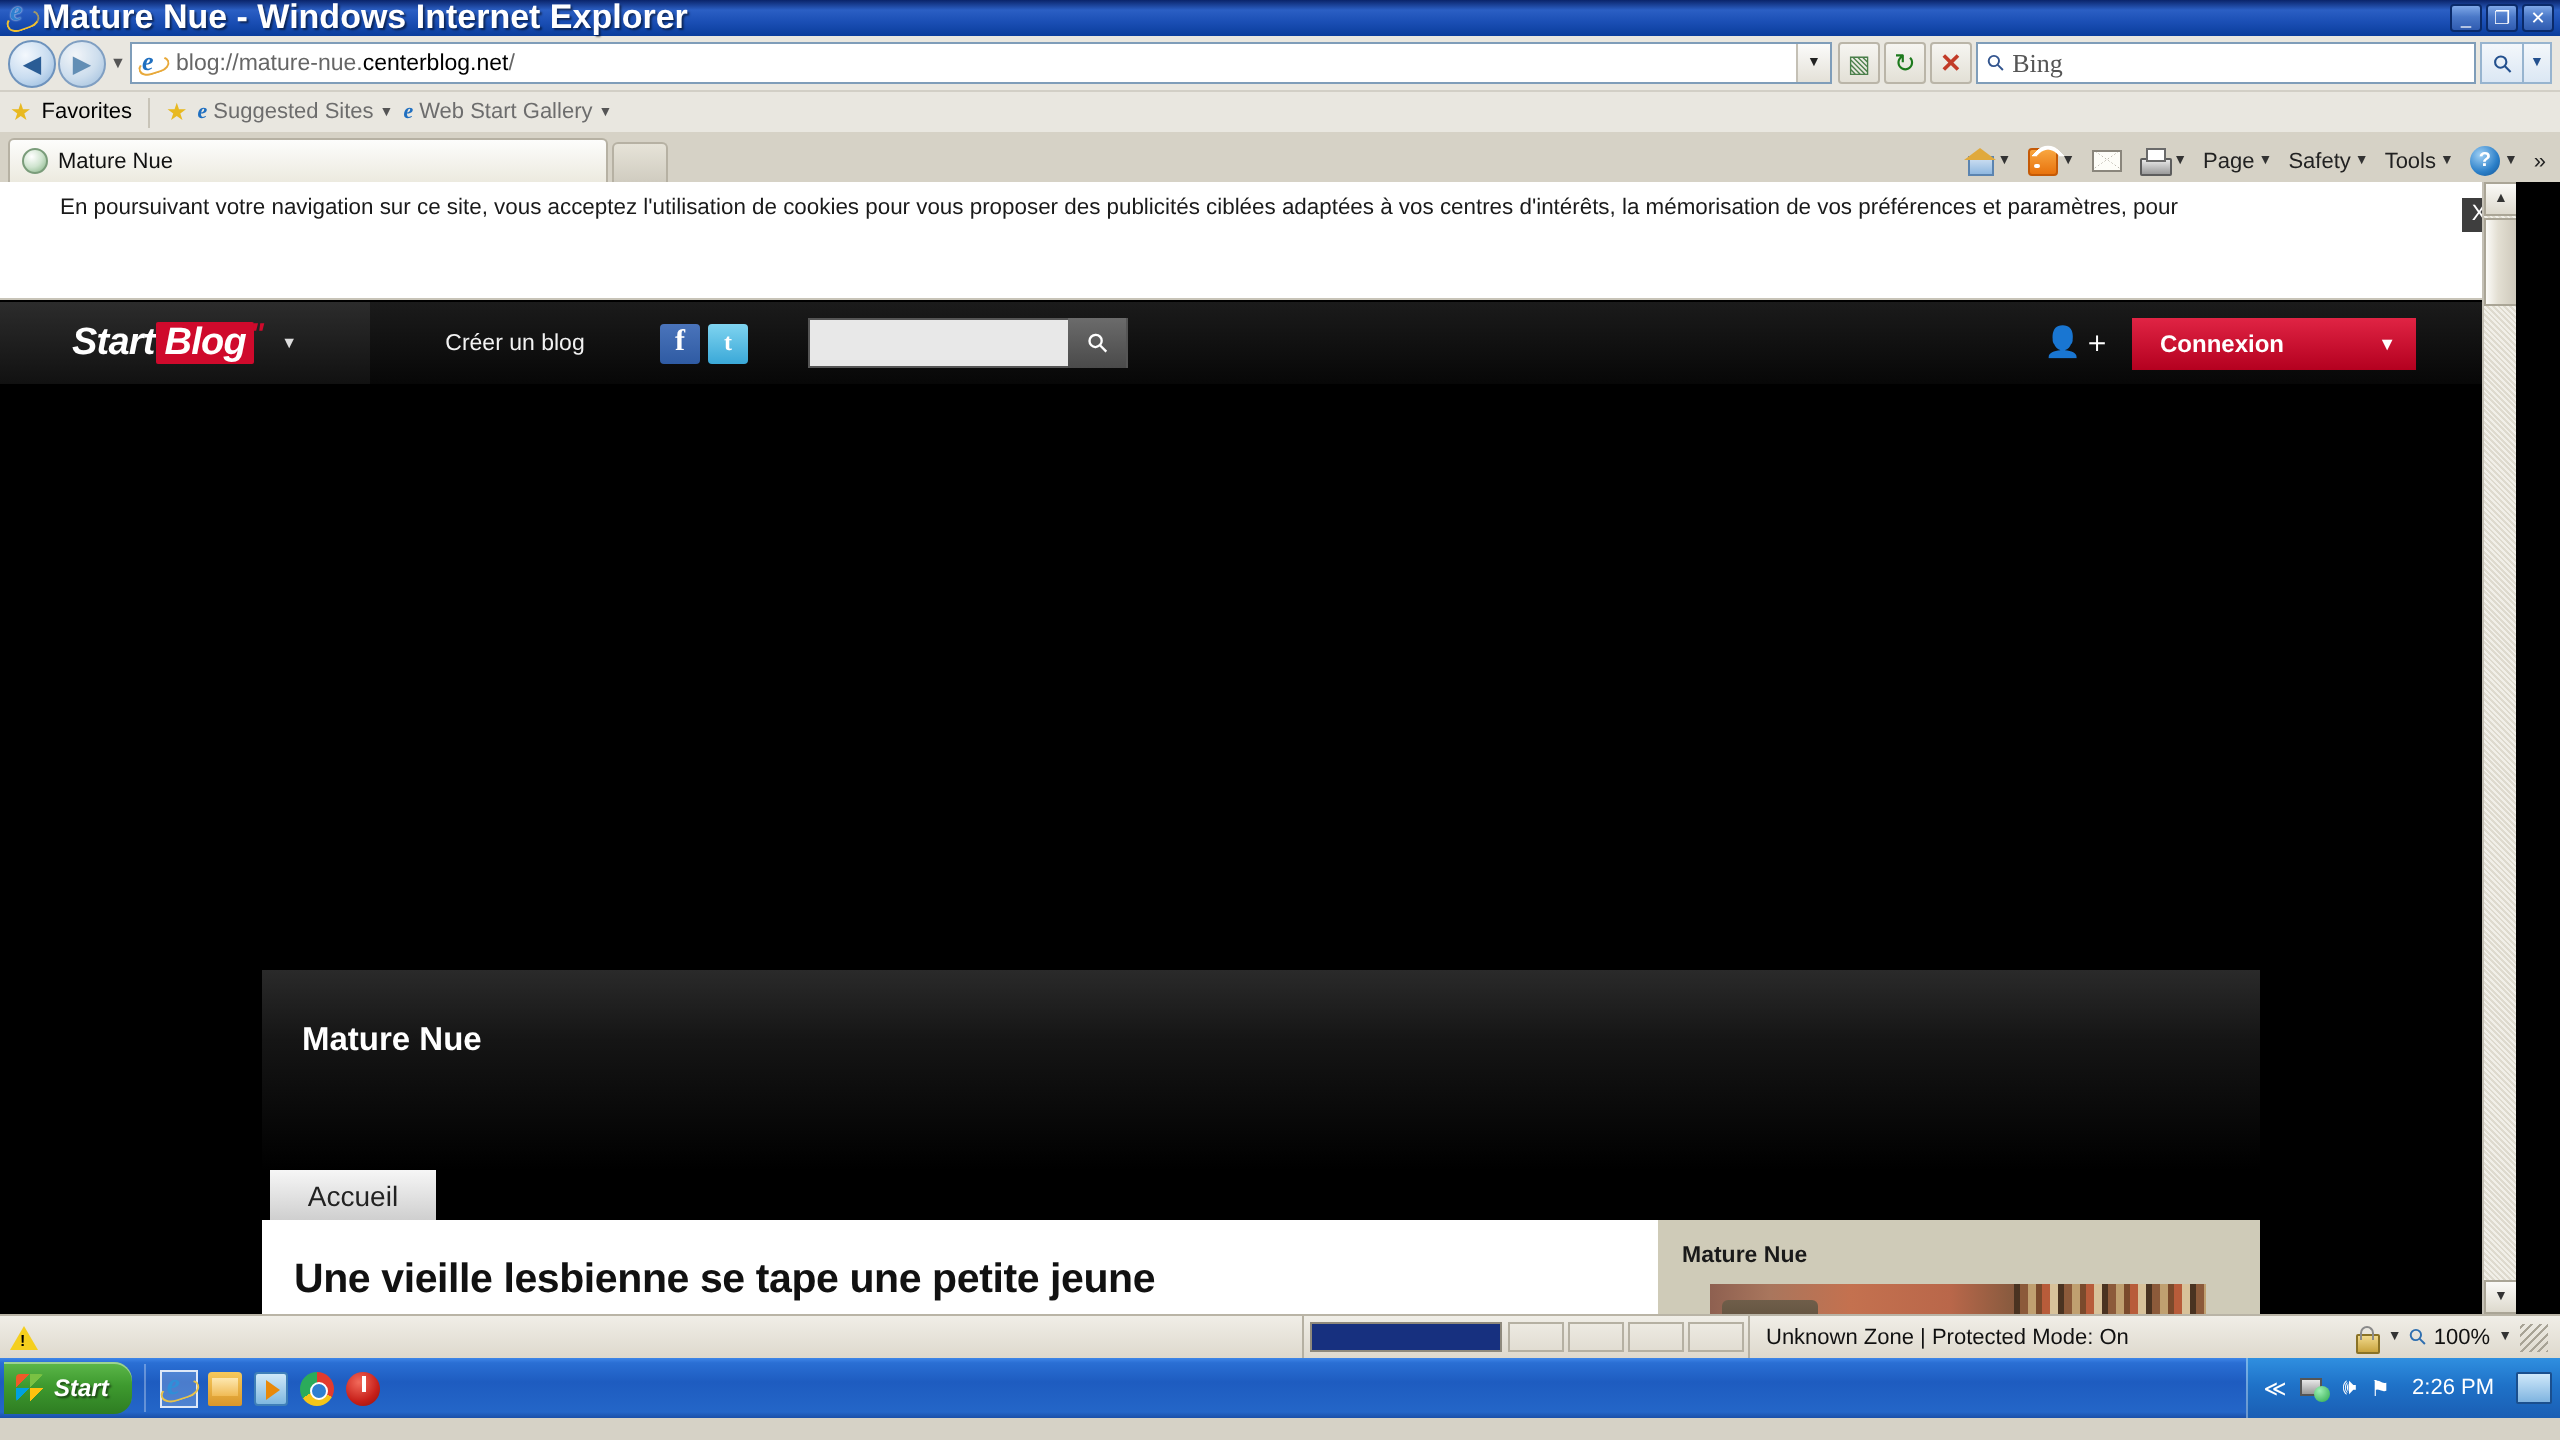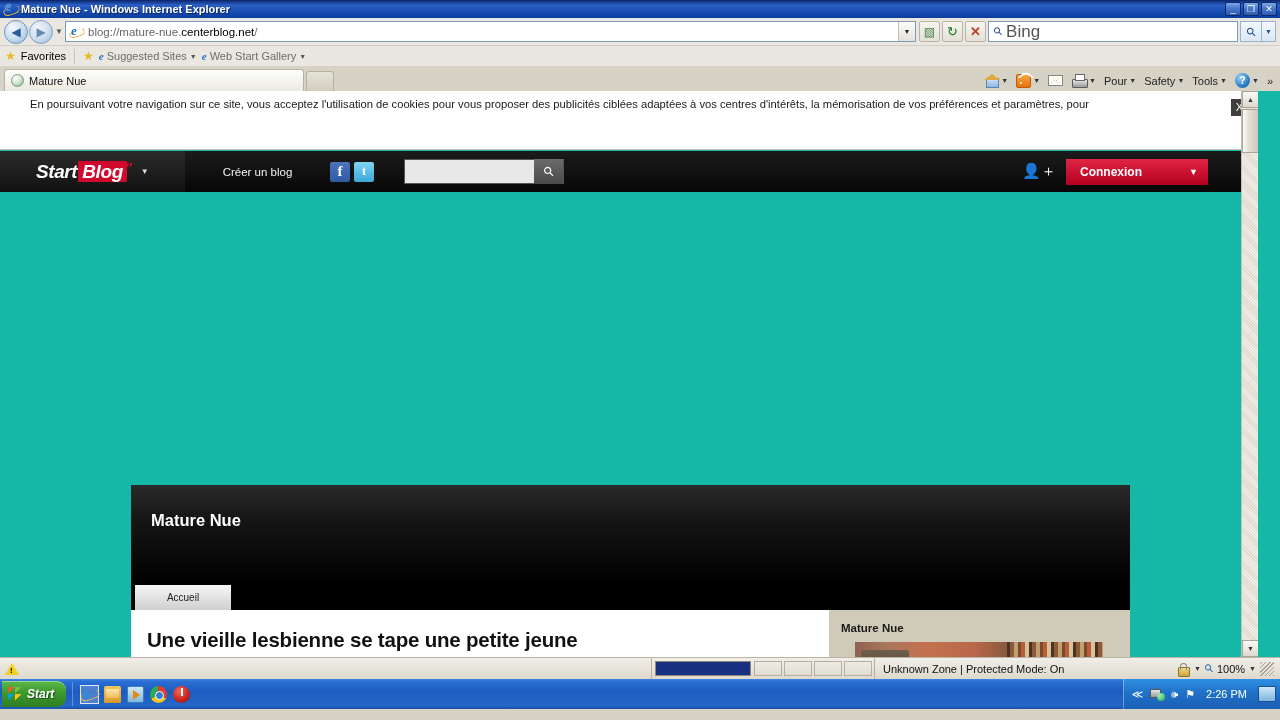--- a/index.html
+++ b/index.html
@@ -36,21 +36,21 @@
     content: "";
     position: absolute; left: -1px; top: 4px;
     width: 15px; height: 7px;
     border: 1.5px solid #f0c030;
     border-radius: 50%/70%;
     transform: rotate(-20deg);
     border-top-color: transparent;
     border-right-color: rgba(240,192,48,.6);
   }
   #title-text {
-    color: #fff; font-weight: bold; font-size: 11px;
+    color: #fff; font-weight: bold; font-size: 17px;
     white-space: nowrap;
     text-shadow: 1px 1px 1px rgba(0,0,0,.5);
   }
   #win-buttons { position: absolute; right: 3px; top: 2px; display: flex; gap: 2px; }
   #win-buttons .wb {
     width: 16px; height: 14px;
     background: linear-gradient(to bottom,#7fa8e8,#4a78c8 45%,#2f5bb0);
     border: 1px solid #0a2a6a;
     border-radius: 2px;
     color: #fff; font-size: 9px; line-height: 12px;
@@ -116,21 +116,21 @@
     font-size: 12px; cursor: pointer; position: relative;
   }
   .tbsq.compat { color:#4a7f4a; }
   .tbsq.refresh { color:#1d7a1d; font-size: 13px; }
   .tbsq.stop { color:#c23b28; font-weight: bold; font-size: 13px; }
   #searchbox {
     width: 250px; height: 21px; background: #fff; border: 1px solid #7f9db9;
     display: flex; align-items: center; flex: none;
   }
   #searchbox .mag { margin: 0 4px 0 5px; color: #33558f; font-size: 11px; transform: rotate(-45deg); }
-  #search-text { color: #555; font-size: 17px; }
+  #search-text { color: #555; font-size: 13px; font-family: Liberation Serif, serif; }
   #searchgo {
     width: 22px; height: 21px; flex: none; margin-left: 2px;
     background: linear-gradient(to bottom,#f3f7fb,#dbe7f4);
     border: 1px solid #97b4cf; display: flex; align-items: center; justify-content: center;
     color: #23508e; font-size: 12px; cursor: pointer; transform: none;
   }
   #searchgo span { transform: rotate(-45deg); display:inline-block; }
   #searchdrop {
     width: 14px; height: 21px; flex: none;
     background: linear-gradient(to bottom,#f3f7fb,#dbe7f4);
@@ -227,21 +227,21 @@
   .help-ic {
     width: 15px; height: 15px; border-radius: 50%;
     background: radial-gradient(circle at 35% 30%, #9fd0f5, #2b7fc8 60%, #14518f);
     color:#fff; font-size:10px; font-weight:bold; text-align:center; line-height:15px;
   }
 
   
   #page {
     position: relative;
     height: 566px;
-    background: #14b8a6;
+    background: #000000;
     overflow: hidden;
   }
   #page-inner { position: relative; width: 1258px; height: 566px; overflow: hidden; }
 
   
   #cookie-banner {
     position: absolute; left: 0; top: 0; width: 1258px; height: 59px;
     background: #ffffff; border-bottom: 1px solid #c8c4b8;
     padding: 6px 40px 4px 30px;
     font-size: 11.2px; color: #1a1a1a; line-height: 14.5px;
@@ -308,23 +308,23 @@
   #blog {
     position: absolute; left: 131px; top: 394px; width: 999px;
   }
   #blog-header {
     height: 100px; background: linear-gradient(to bottom,#2a2a2a 0%, #151515 35%, #000 100%);
     padding: 26px 0 0 20px;
   }
   #blog-title { color:#fff; font-size: 16.5px; font-weight: bold; }
   #blog-tabs { height: 25px; background: #000; display: flex; align-items: flex-end; padding-left: 4px; }
   #tab-accueil {
-    width: 96px; height: 25px; background: linear-gradient(to bottom,#f6f6f6,#cfcfcf);
+    width: 83px; height: 25px; background: linear-gradient(to bottom,#f6f6f6,#cfcfcf);
     display: flex; align-items: center; justify-content: center;
-    font-size: 10px; color: #222; cursor: pointer;
+    font-size: 14px; color: #222; cursor: pointer;
   }
   #blog-body { display: flex; align-items: flex-start; }
   #post-col {
     width: 698px; background: #fff; padding: 18px 22px 0 16px; min-height: 170px;
   }
   #post-title {
     font-size: 20.5px; font-weight: bold; color: #111; letter-spacing: -.2px;
     padding-bottom: 7px; border-bottom: 1px solid #b9b9b9;
   }
   #side-col {
@@ -590,21 +590,21 @@
       <span class="caret">▼</span>
     </span>
     <span class="ci">
       <span class="mail-ic"></span>
     </span>
     <span class="ci">
       <span class="print-ic"></span>
       <span class="caret">▼</span>
     </span>
     <span class="ci">
-      <span>Pour</span>
+      <span>Page</span>
       <span class="caret">▼</span>
     </span>
     <span class="ci">
       <span>Safety</span>
       <span class="caret">▼</span>
     </span>
     <span class="ci">
       <span>Tools</span>
       <span class="caret">▼</span>
     </span>

